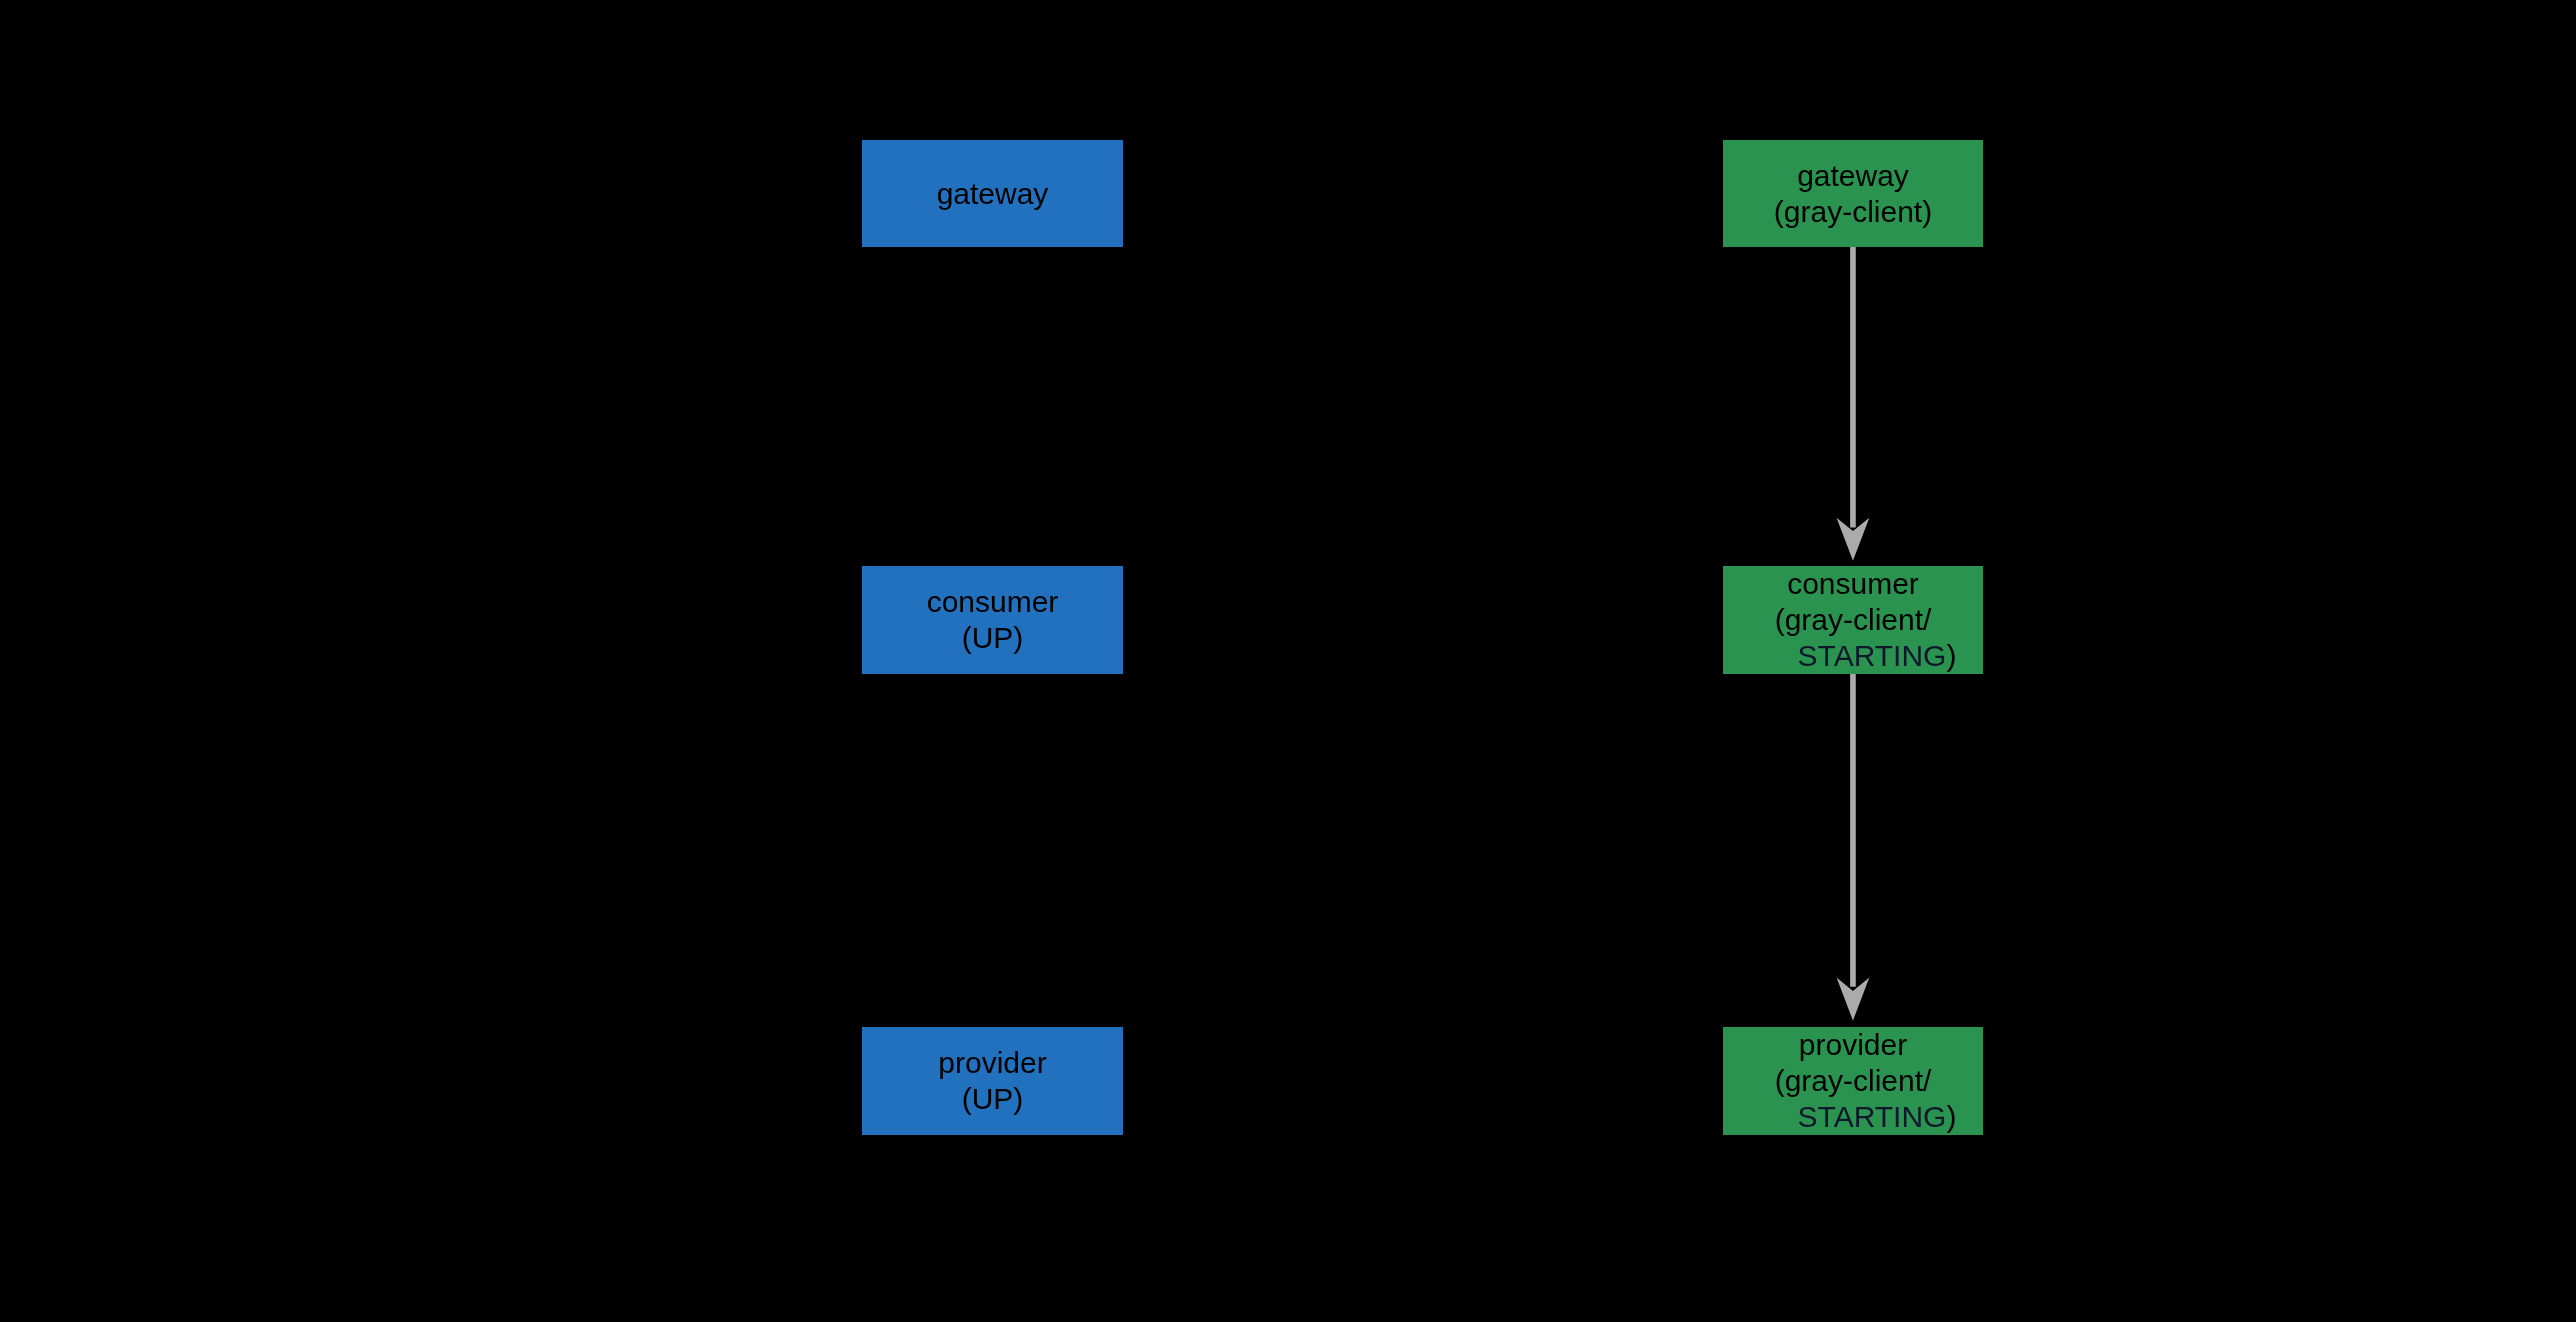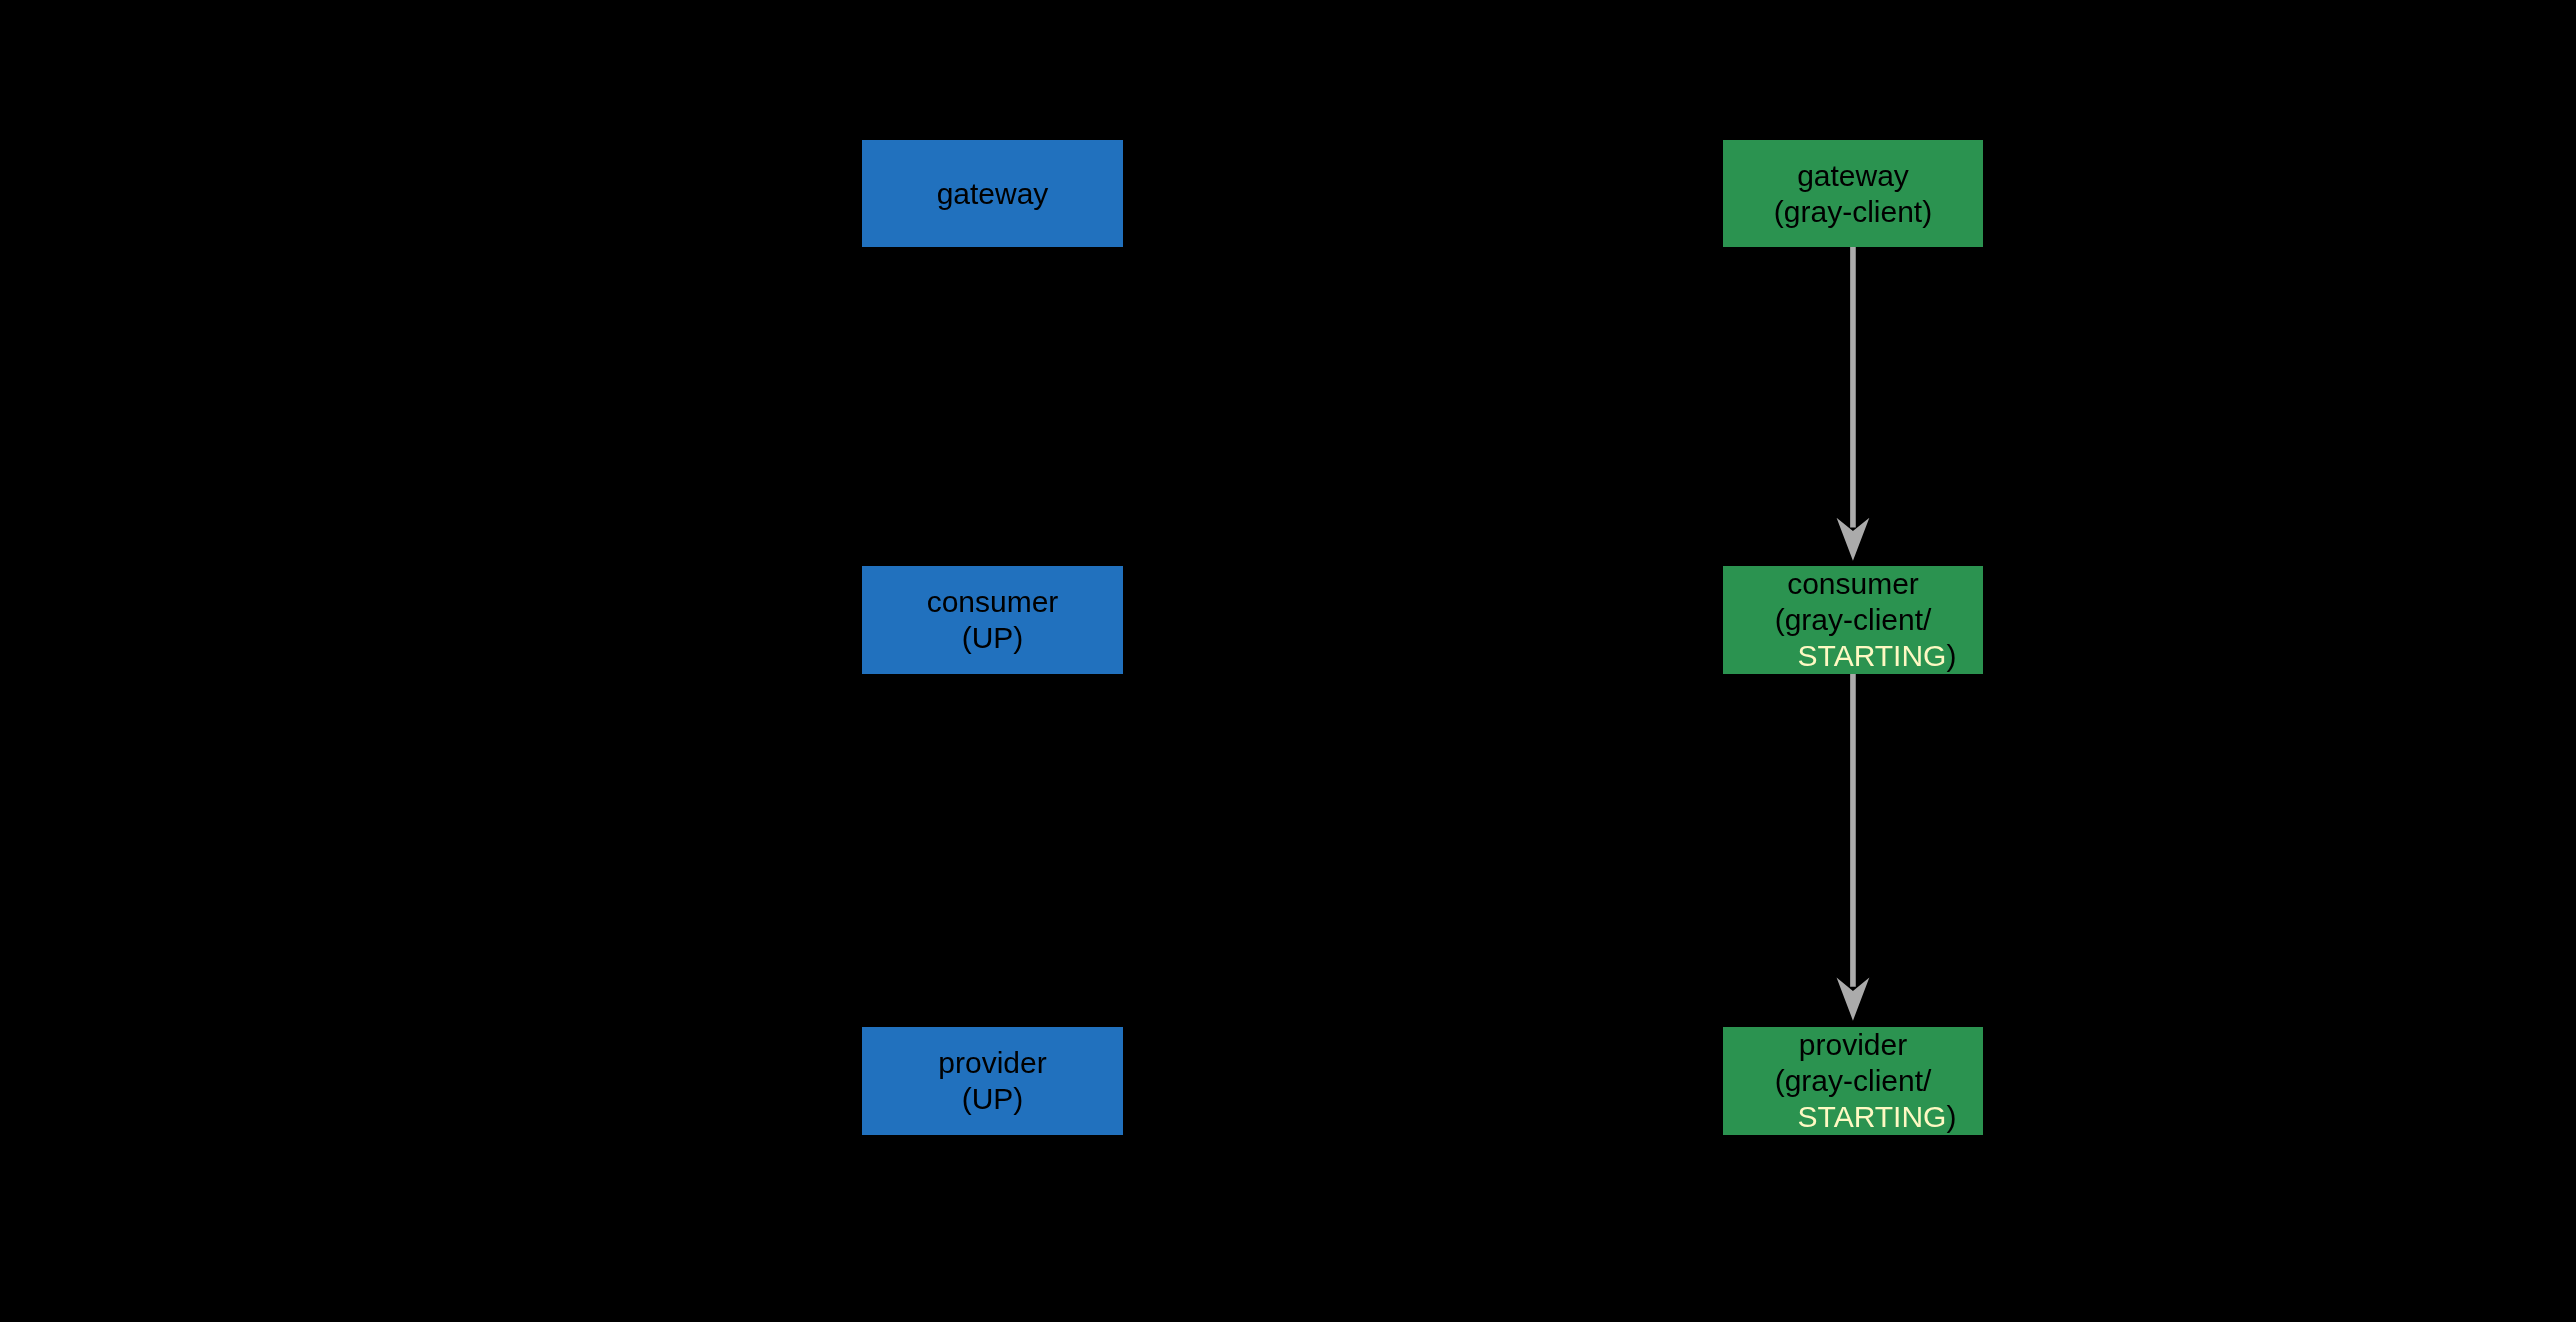--- a/index.html
+++ b/index.html
@@ -32,21 +32,21 @@
     font-family: "Liberation Sans", sans-serif;
     white-space: nowrap;
   }
   .node.clipped {
     overflow: hidden;
   }
   .node-line {
     display: block;
   }
   .status-starting {
-    color: #fef9c3;
+    color: #0f172a;
     margin-left: 48px;
   }
   .paren {
     color: #000000;
   }
   .edge {
     position: absolute;
   }
   .edge svg {
     display: block;

